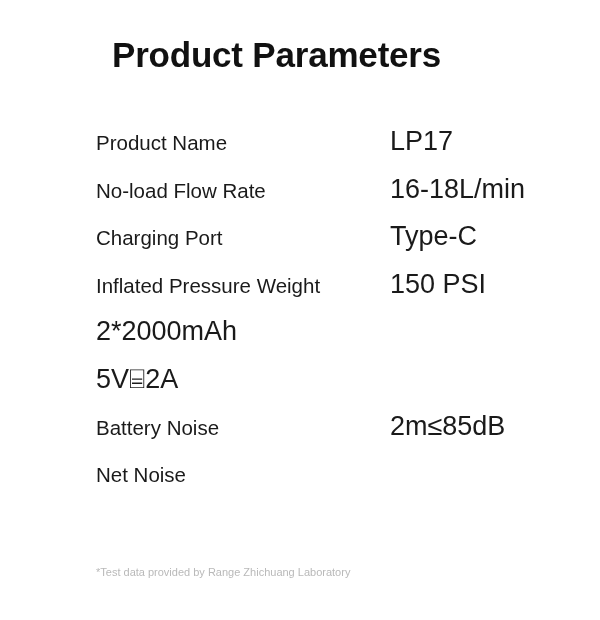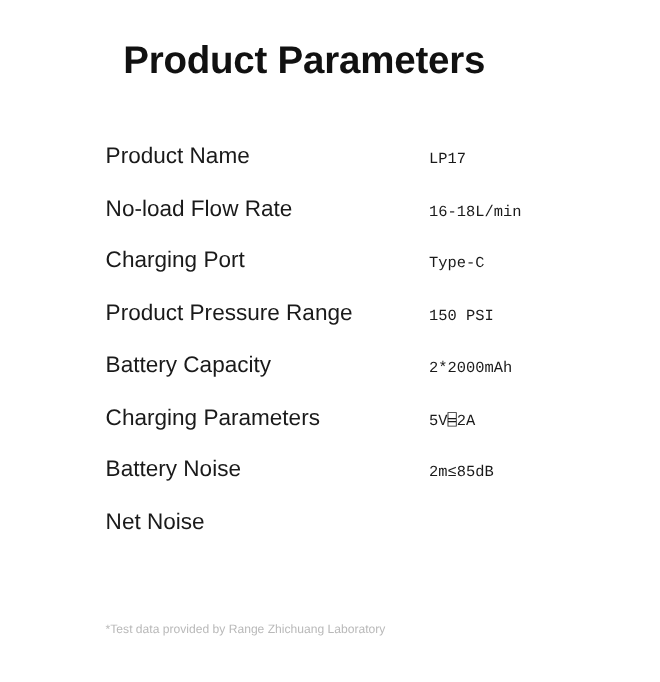--- a/index.html
+++ b/index.html
@@ -46,25 +46,24 @@
   .param-label {
     width: 294px;
     flex: 0 0 294px;
     font-size: 20.5px;
     color: #1a1a1a;
     line-height: 27px;
     white-space: nowrap;
   }
   .param-value {
     flex: 1 1 auto;
-    font-size: 14px;
+    font-size: 27px;
     color: #1a1a1a;
     line-height: 27px;
     white-space: nowrap;
-    font-family: Liberation Mono, monospace;
   }
   .footnote {
     position: absolute;
     left: 96px;
     top: 565px;
     font-size: 11px;
     color: #b9b9b9;
     line-height: 15px;
     white-space: nowrap;
   }
@@ -88,31 +87,29 @@
       <div class="param-value">16-18L/min</div>
     </div>
 
     <div class="param-row">
       <div class="param-label">Charging Port</div>
       <div class="param-value">Type-C</div>
     </div>
 
 
     <div class="param-row">
-      <div class="param-label">Product Pressure Range</div>
+      <div class="param-label">Inflated Pressure Weight</div>
       <div class="param-value">150 PSI</div>
     </div>
 
     <div class="param-row">
-      <div class="param-label">Battery Capacity</div>
       <div class="param-value">2*2000mAh</div>
     </div>
 
     <div class="param-row">
-      <div class="param-label">Charging Parameters</div>
       <div class="param-value">5V⌸2A</div>
     </div>
 
     <div class="param-row">
       <div class="param-label">Battery Noise</div>
       <div class="param-value">2m≤85dB</div>
     </div>
 
     <div class="param-row">
       <div class="param-label">Net Noise</div>

